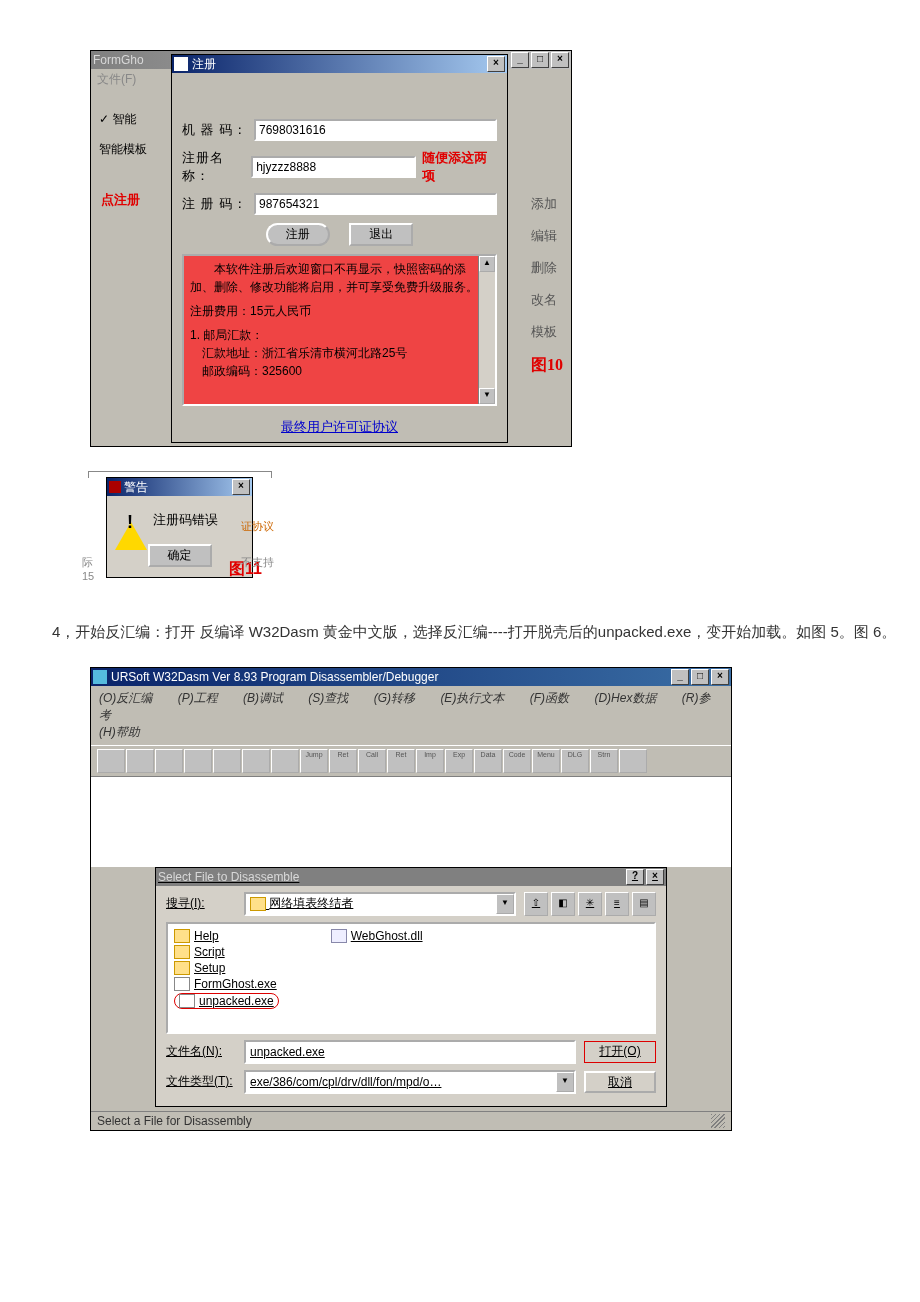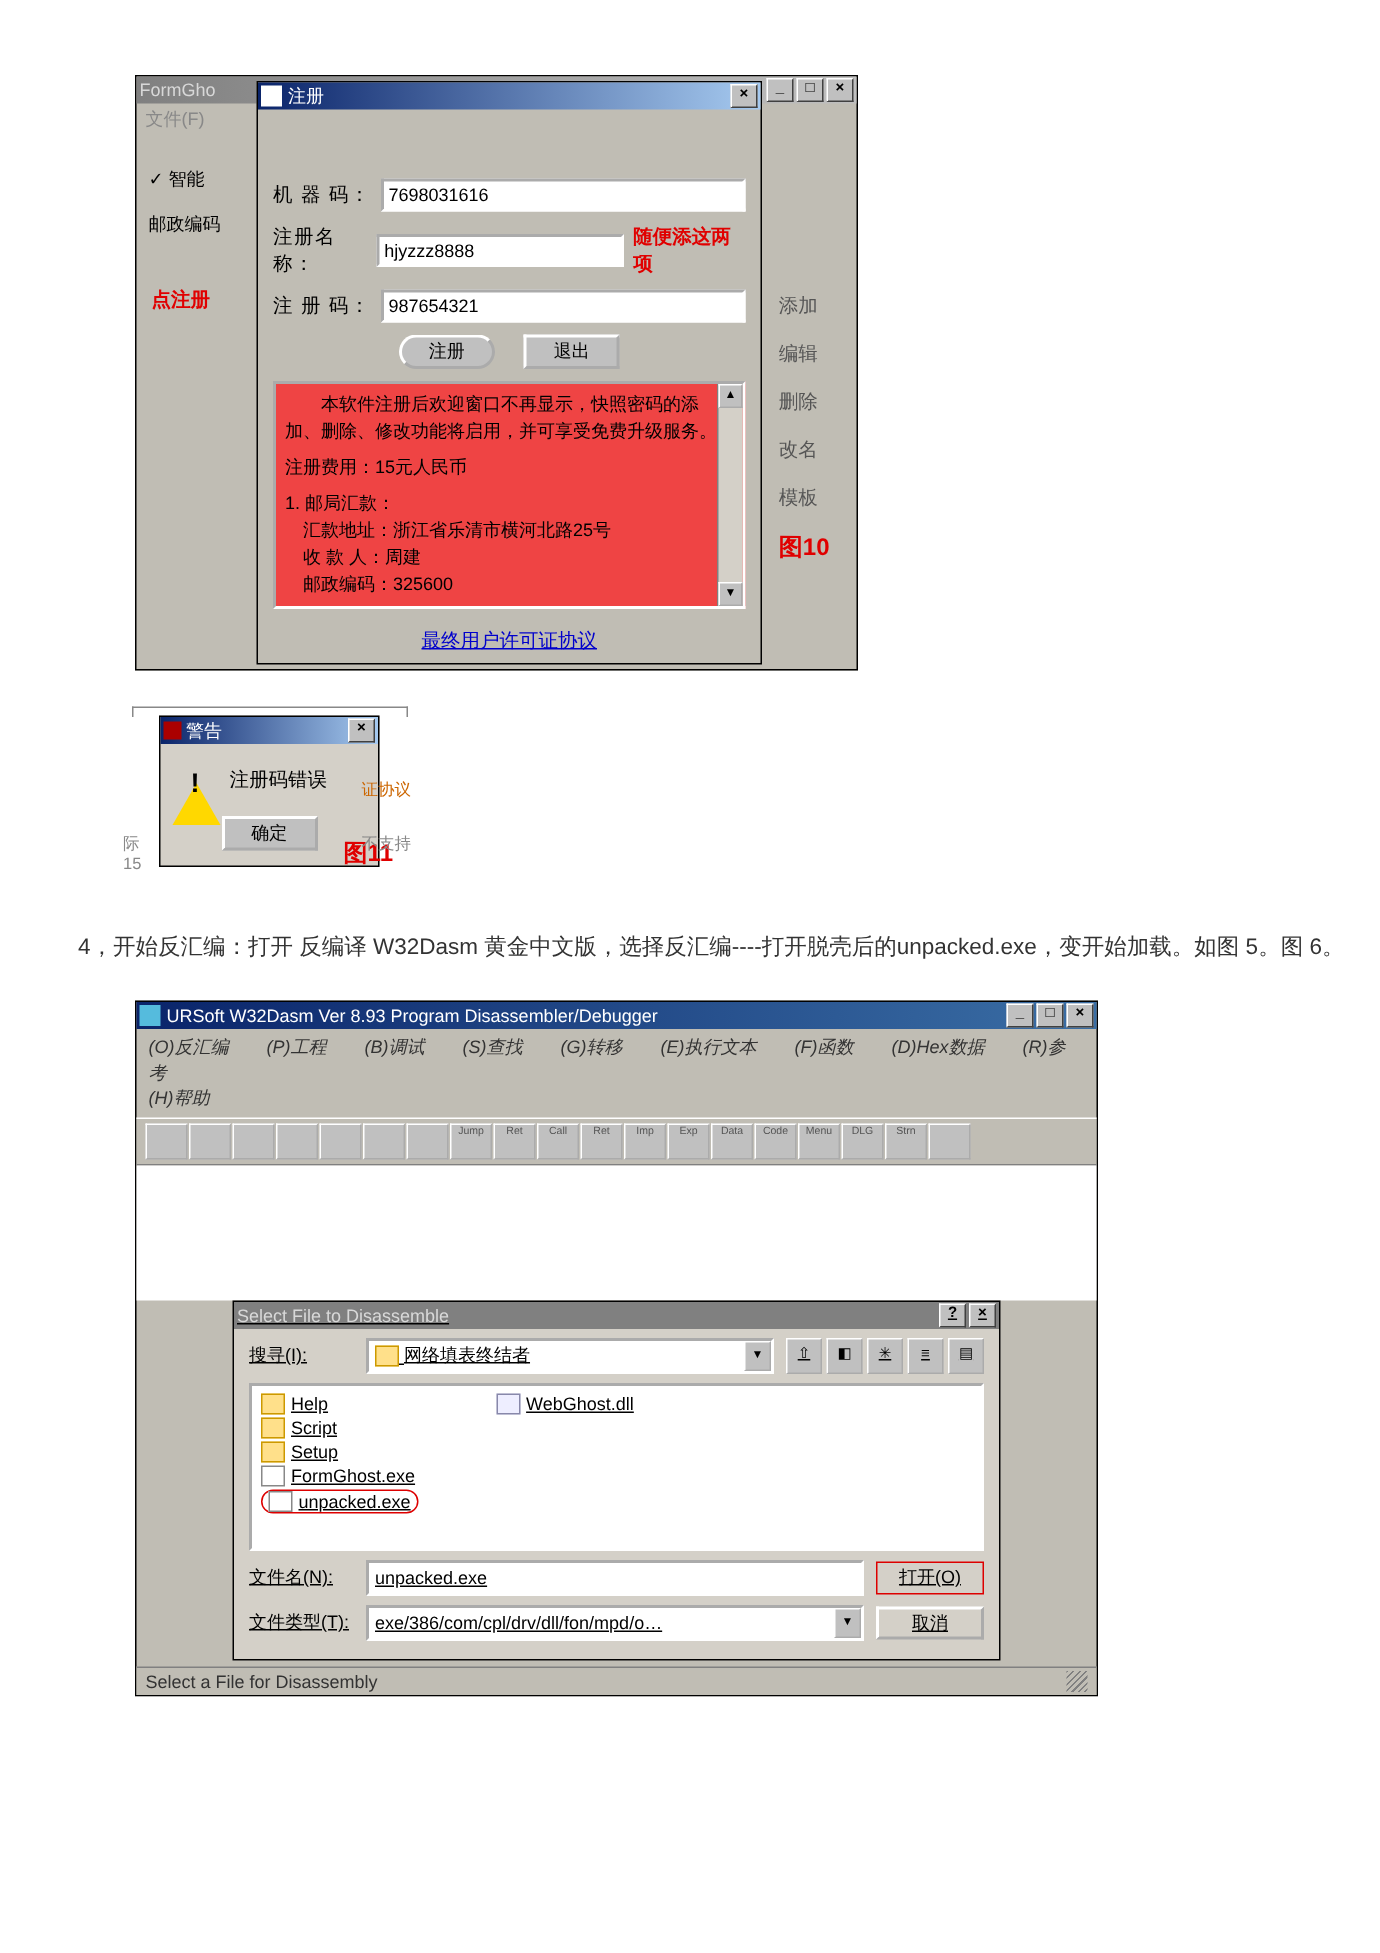--- a/index.html
+++ b/index.html
@@ -88,21 +88,21 @@
     width:14px;height:14px;background:#c0c0c0;
     border:1px outset #fff;
     font-size:8px;text-align:center;line-height:12px;
   }
   .eula-link { text-align:center; padding:6px 0; }
   .eula-link a { color:#0000cc; text-decoration:underline; font-size:13px;}
   .side-btns {
     position:absolute; right:6px; top:130px;
     font-size:13px; color:#555;
   }
-  .side-btns div { margin: 14px 12px; }
+  .side-btns div { margin: 14px 2px; font-family: Liberation Serif, serif; }
   .fig-label-red { color:#e00000; font-weight:bold; font-size:16px;}
 
   
   .fig11-wrap { margin: 30px 0 0 90px; width:180px; position:relative; }
   .alertwin {
     width:145px;
     border:1px solid #000;
     background:#d4d0c8;
   }
   .alertwin .body { display:flex; align-items:center; padding:10px 8px 4px 8px; gap:10px;}
@@ -216,21 +216,21 @@
     <div class="titlebar inactive">
       <span>FormGho</span>
       <span class="spacer"></span>
       <span class="titlebtn">_</span>
       <span class="titlebtn">□</span>
       <span class="titlebtn">×</span>
     </div>
     <div class="menubar"><span>文件(F)</span></div>
 
     <div style="position:absolute;left:8px;top:60px;font-size:12px;">✓ <span>智能</span></div>
-    <div style="position:absolute;left:8px;top:90px;font-size:12px;"><span>邮政编码</span></div>
+    <div style="position:absolute;left:8px;top:90px;font-size:12px;"><span>智能模板</span></div>
     <div style="position:absolute;left:4px;top:140px;" class="red-name">点注册</div>
 
     <div class="side-btns">
       <div>添加</div>
       <div>编辑</div>
       <div>删除</div>
       <div>改名</div>
       <div>模板</div>
       <div class="fig-label-red">图10</div>
     </div>
@@ -259,21 +259,20 @@
       <div style="text-align:center;margin:8px 0;">
         <button class="btn98 oval">注册</button>
         &nbsp;&nbsp;&nbsp;
         <button class="btn98">退出</button>
       </div>
       <div class="desc-box">
         <div>　　本软件注册后欢迎窗口不再显示，快照密码的添加、删除、修改功能将启用，并可享受免费升级服务。</div>
         <div style="margin-top:6px;">注册费用：15元人民币</div>
         <div style="margin-top:6px;">1. 邮局汇款：</div>
         <div>　汇款地址：浙江省乐清市横河北路25号</div>
-        <div>　收 款 人：周建</div>
         <div>　邮政编码：325600</div>
         <div class="scrollbar">
           <div class="scrollbtn">▲</div>
           <div style="position:absolute;bottom:0;">
               <div class="scrollbtn">▼</div>
             </div>
         </div>
       </div>
       <div class="eula-link">
         <a href="#">最终用户许可证协议</a>

